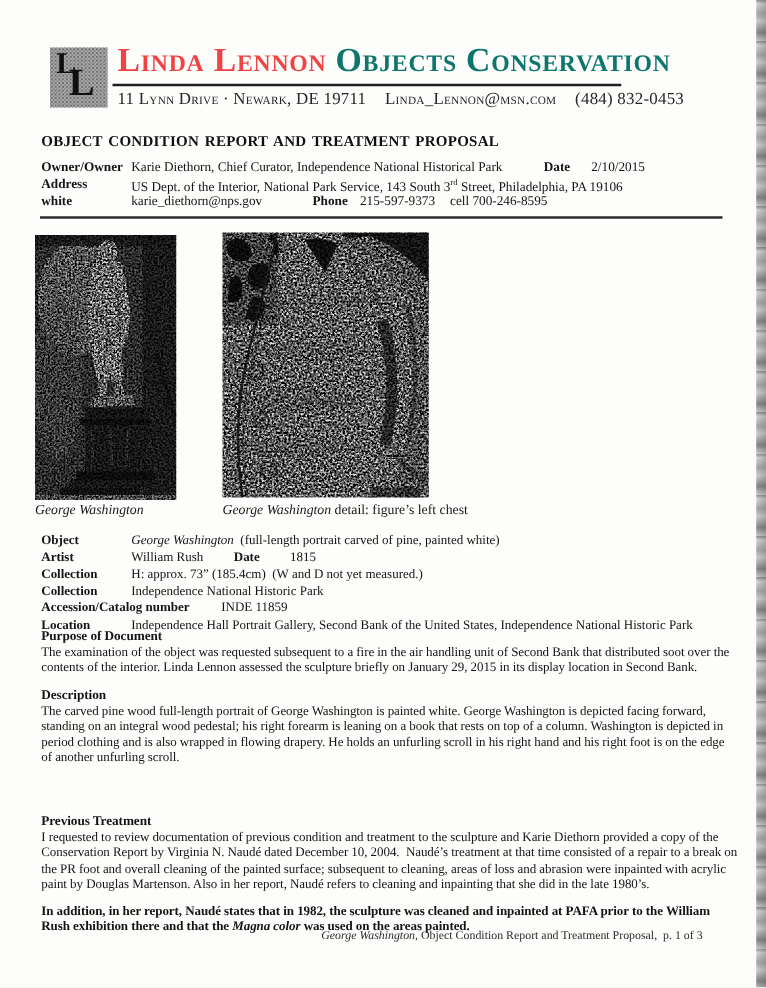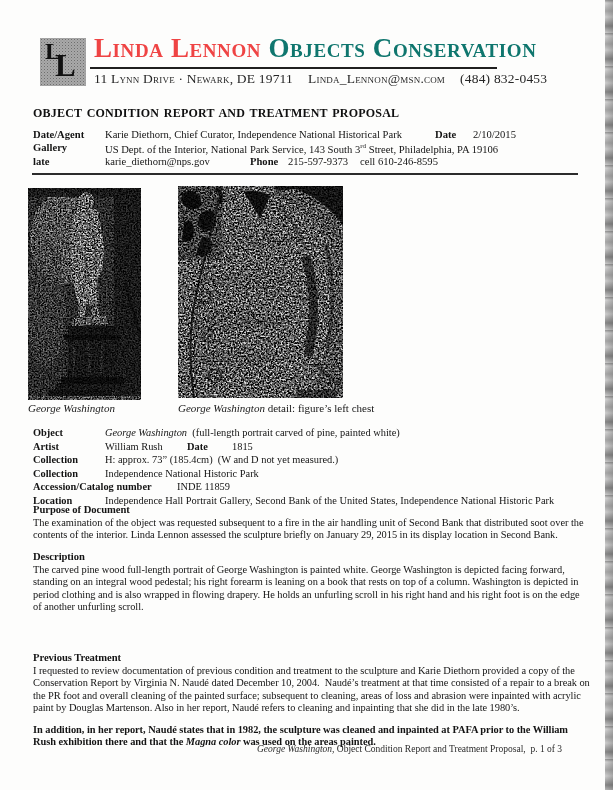--- a/index.html
+++ b/index.html
@@ -99,35 +99,35 @@
   </div>
   <div class="brand-rule"></div>
   <div class="brand-contact">
     <span>11 Lynn Drive · Newark, DE 19711</span><span>Linda_Lennon@msn.com</span><span>(484) 832-0453</span>
   </div>
 
   <div class="report-title">OBJECT CONDITION REPORT AND TREATMENT PROPOSAL</div>
 
   <div class="contact">
     <div class="crow">
-      <span class="lab">Date/Agent</span>
+      <span class="lab">Owner/Owner</span>
       <span class="val">Karie Diethorn, Chief Curator, Independence National Historical Park</span>
       <span class="date-lab">Date</span>
       <span class="date-val">2/10/2015</span>
     </div>
     <div class="crow">
-      <span class="lab">Gallery</span>
+      <span class="lab">Address</span>
       <span class="val"><span>US Dept. of the Interior, National Park Service, 143 South 3</span><sup>rd</sup><span> Street, Philadelphia, PA 19106</span></span>
     </div>
     <div class="crow">
-      <span class="lab">late</span>
+      <span class="lab">white</span>
       <span class="val">karie_diethorn@nps.gov</span>
       <span class="phone-lab">Phone</span>
       <span class="phone-val">215-597-9373</span>
-      <span class="cell-val">cell 610-246-8595</span>
+      <span class="cell-val">cell 700-246-8595</span>
     </div>
   </div>
 
   <div class="rule2"></div>
 
   <div class="photo-left">
     <svg viewBox="0 0 113 212" preserveAspectRatio="none" aria-hidden="true">
       <defs>
         <filter id="grainL" x="0" y="0" width="100%" height="100%">
           <feTurbulence type="fractalNoise" baseFrequency="0.65" numOctaves="2" seed="11"></feTurbulence>

